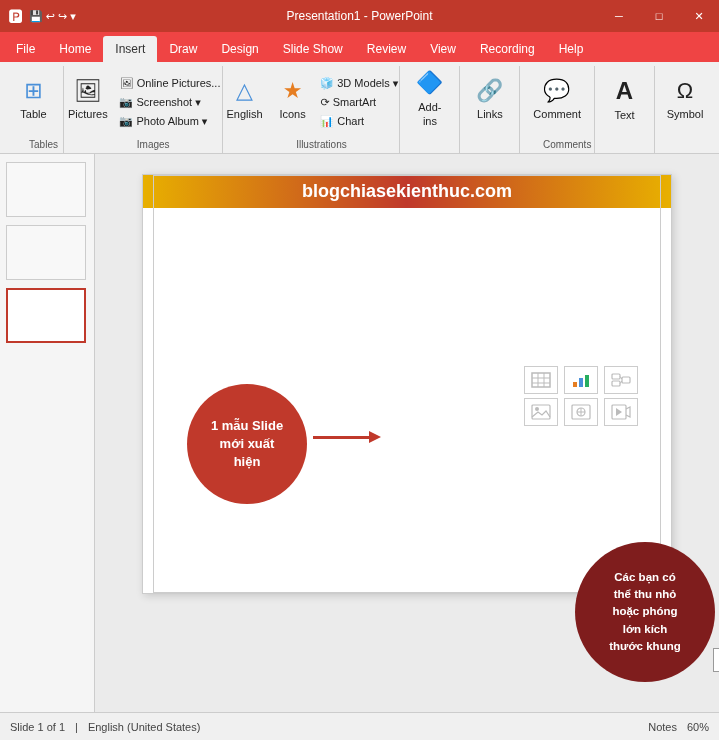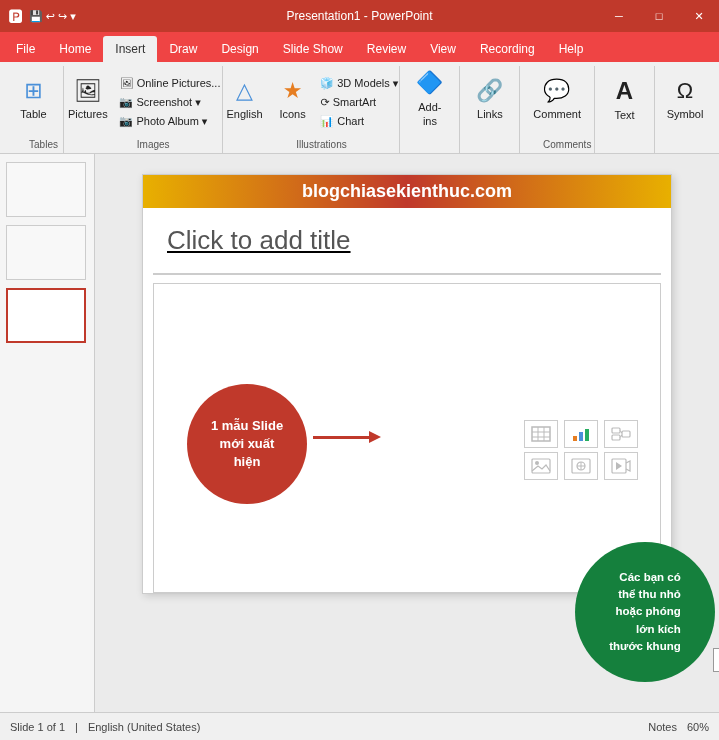--- a/index.html
+++ b/index.html
@@ -264,26 +264,26 @@
       font-weight: bold;
       line-height: 1.4;
       z-index: 10;
     }
     .callout-right {
       position: absolute;
       right: 4px;
       bottom: 30px;
       width: 140px;
       height: 140px;
-      background: #15803d;
+      background: #7f1d1d;
       border-radius: 50%;
       display: flex;
       align-items: center;
       justify-content: center;
-      text-align: right;
+      text-align: center;
       color: white;
       font-size: 11.5px;
       font-weight: bold;
       line-height: 1.5;
       z-index: 10;
     }
 
     
     .status-bar {
       height: 28px;
@@ -451,23 +451,20 @@
     <div class="slide-thumb" style="background:#f8f8f8;"></div>
     <div class="slide-thumb active" style="background:white;"></div>
   </div>
 
   <div class="canvas-area" style="position:relative;text-decoration:underline;">
 
     <div class="slide-canvas">
 
       <div class="watermark">blogchiasekienthuc.com</div>
 
-      <div class="slide-title-area">
-        <div class="slide-title-text">Click to add title</div>
-      </div>
 
       <div class="slide-content-area">
 
         <div class="content-icons">
           <div class="content-icon-box" title="Insert Table">
             <svg width="20" height="16" viewBox="0 0 20 16">
                 <rect x="1" y="1" width="18" height="14" fill="none" stroke="#bbb" stroke-width="1.5"></rect>
                 <line x1="7" y1="1" x2="7" y2="15" stroke="#bbb" stroke-width="1"></line>
                 <line x1="13" y1="1" x2="13" y2="15" stroke="#bbb" stroke-width="1"></line>
                 <line x1="1" y1="6" x2="19" y2="6" stroke="#bbb" stroke-width="1"></line>

